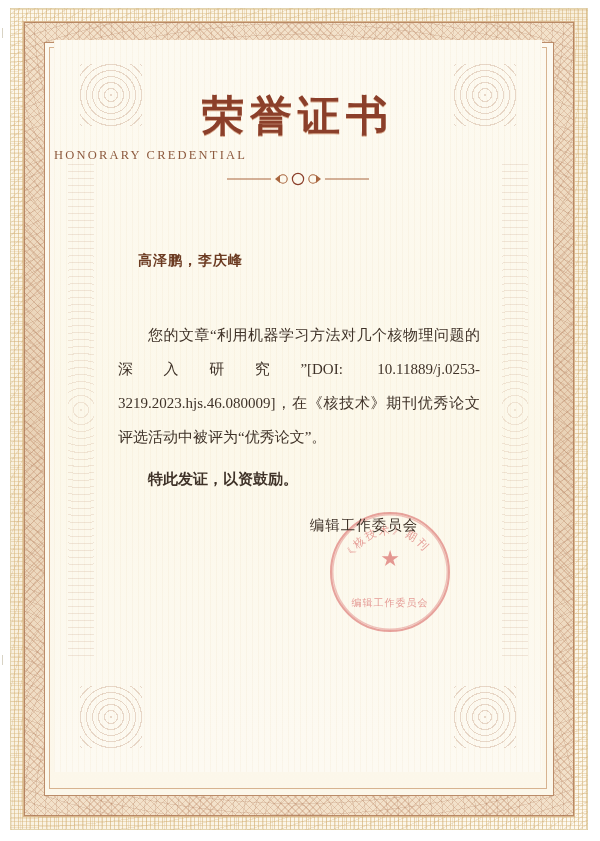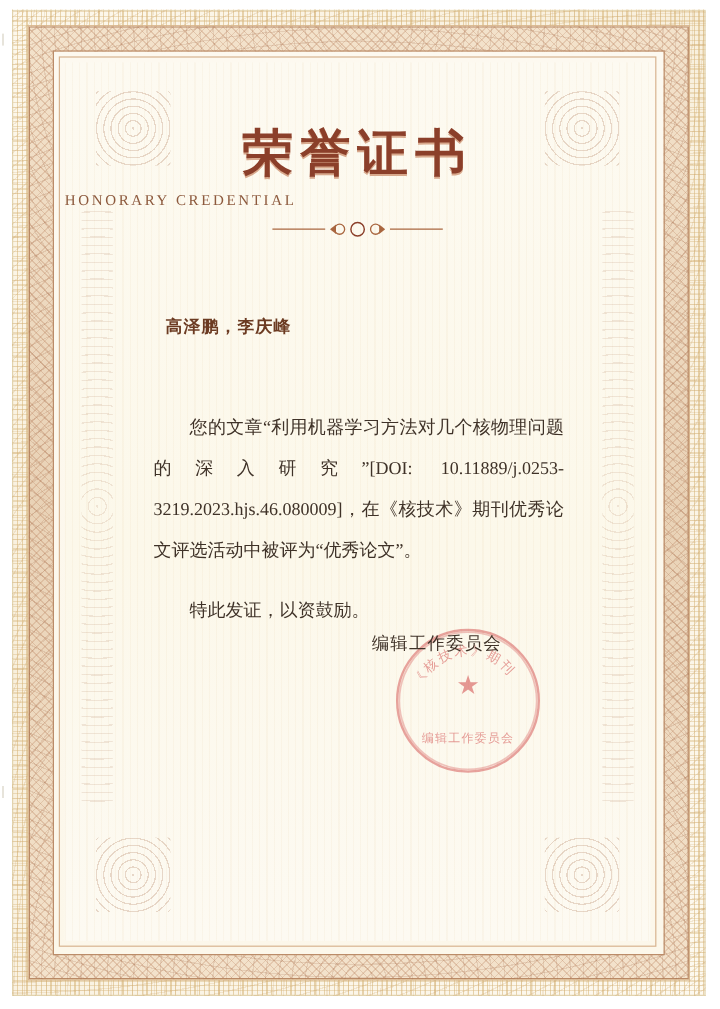--- a/index.html
+++ b/index.html
@@ -112,21 +112,21 @@
     left: 49px;
     top: 47px;
     width: 496px;
     height: 740px;
     border: 1px solid #d7b390;
   }
 
   .paper {
     position: absolute;
     left: 54px;
-    top: 52px;
+    top: 40px;
     width: 488px;
     height: 732px;
     background:
       repeating-linear-gradient(90deg,
         rgba(226,196,150,0.10) 0px,
         rgba(226,196,150,0.10) 1px,
         rgba(255,255,255,0) 1px,
         rgba(255,255,255,0) 6px),
       linear-gradient(180deg, #fdfaf1 0%, #fcf8ea 55%, #fdfaf2 100%);
     overflow: hidden;
@@ -220,24 +220,24 @@
     left: 58px;
     top: 272px;
     width: 374px;
     font-family: "Liberation Serif", serif;
     font-size: 15px;
     line-height: 34px;
     color: #3f3228;
     text-align: justify;
   }
   .body-text p {
-    margin: 16px;
+    margin: 6px;
     text-indent: 30px;
   }
-  .body-text p + p { margin-top: 8px; }
+  .body-text p + p { margin-top: 8px; font-weight: bold; }
   .doi { font-family: "Liberation Serif", serif; }
 
   .signature {
     position: absolute;
     right: 58px;
     top: 470px;
     width: 240px;
     text-align: center;
     font-family: "DejaVu Sans", sans-serif;
     font-size: 14.5px;

